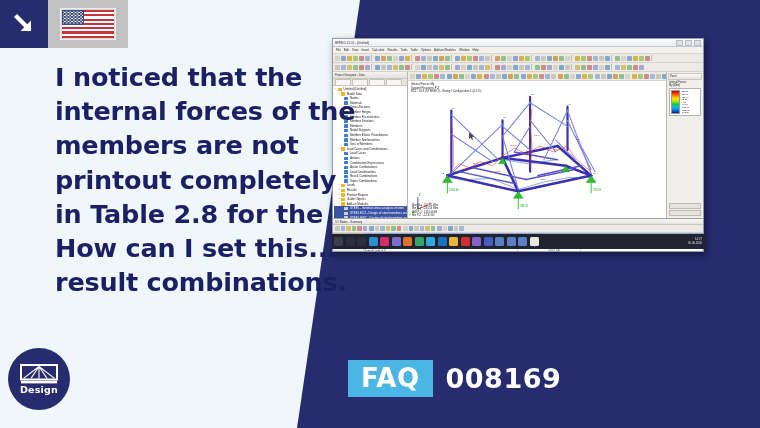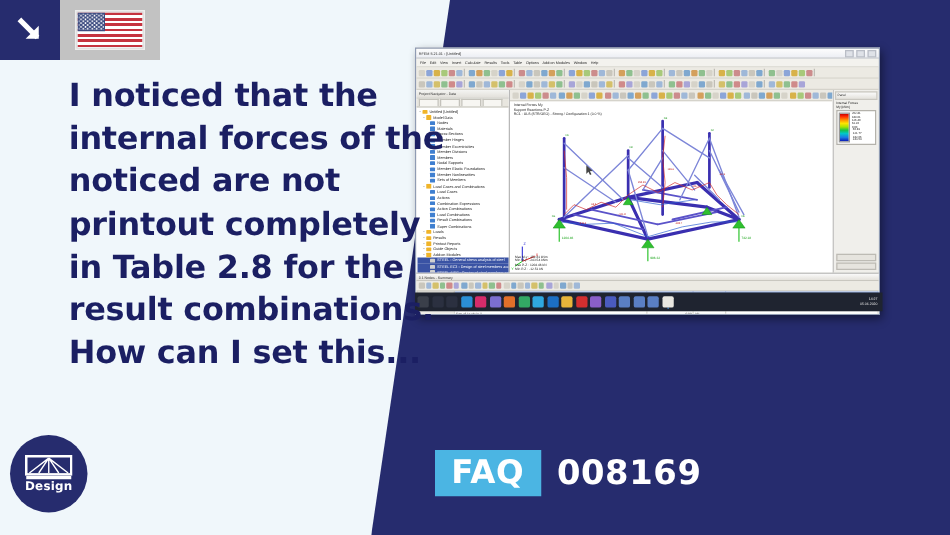--- a/index.html
+++ b/index.html
@@ -825,25 +825,25 @@
       <div class="stripes"></div>
       <div class="canton">
         <div class="stars"></div>
       </div>
     </div>
   </div>
 
   <div class="qtext" id="qtext">
       <span class="ln">I noticed that the</span>
       <span class="ln">internal forces of the</span>
-      <span class="ln">noticed are not</span>
+      <span class="ln">members are not</span>
       <span class="ln">printout completely</span>
       <span class="ln">in Table 2.8 for the</span>
+      <span class="ln">How can I set this...</span>
       <span class="ln">result combinations.</span>
-      <span class="ln">How can I set this...</span>
     </div>
 
   <div class="logo">
     <div class="mark">
       <svg width="38" height="20" viewBox="0 0 38 20">
         <rect x="1" y="1" width="36" height="14.5" fill="none" stroke="#ffffff" stroke-width="2"></rect>
         <path d="M19 2.5 L3.5 14.4 M19 2.5 L34.5 14.4 M19 2.5 L11 14.4 M19 2.5 L27 14.4 M19 2.5 L19 14.4" stroke="#ffffff" stroke-width="1.1" fill="none"></path>
         <rect x="1" y="16.8" width="36" height="2.6" fill="#ffffff"></rect>
       </svg>
     </div>

